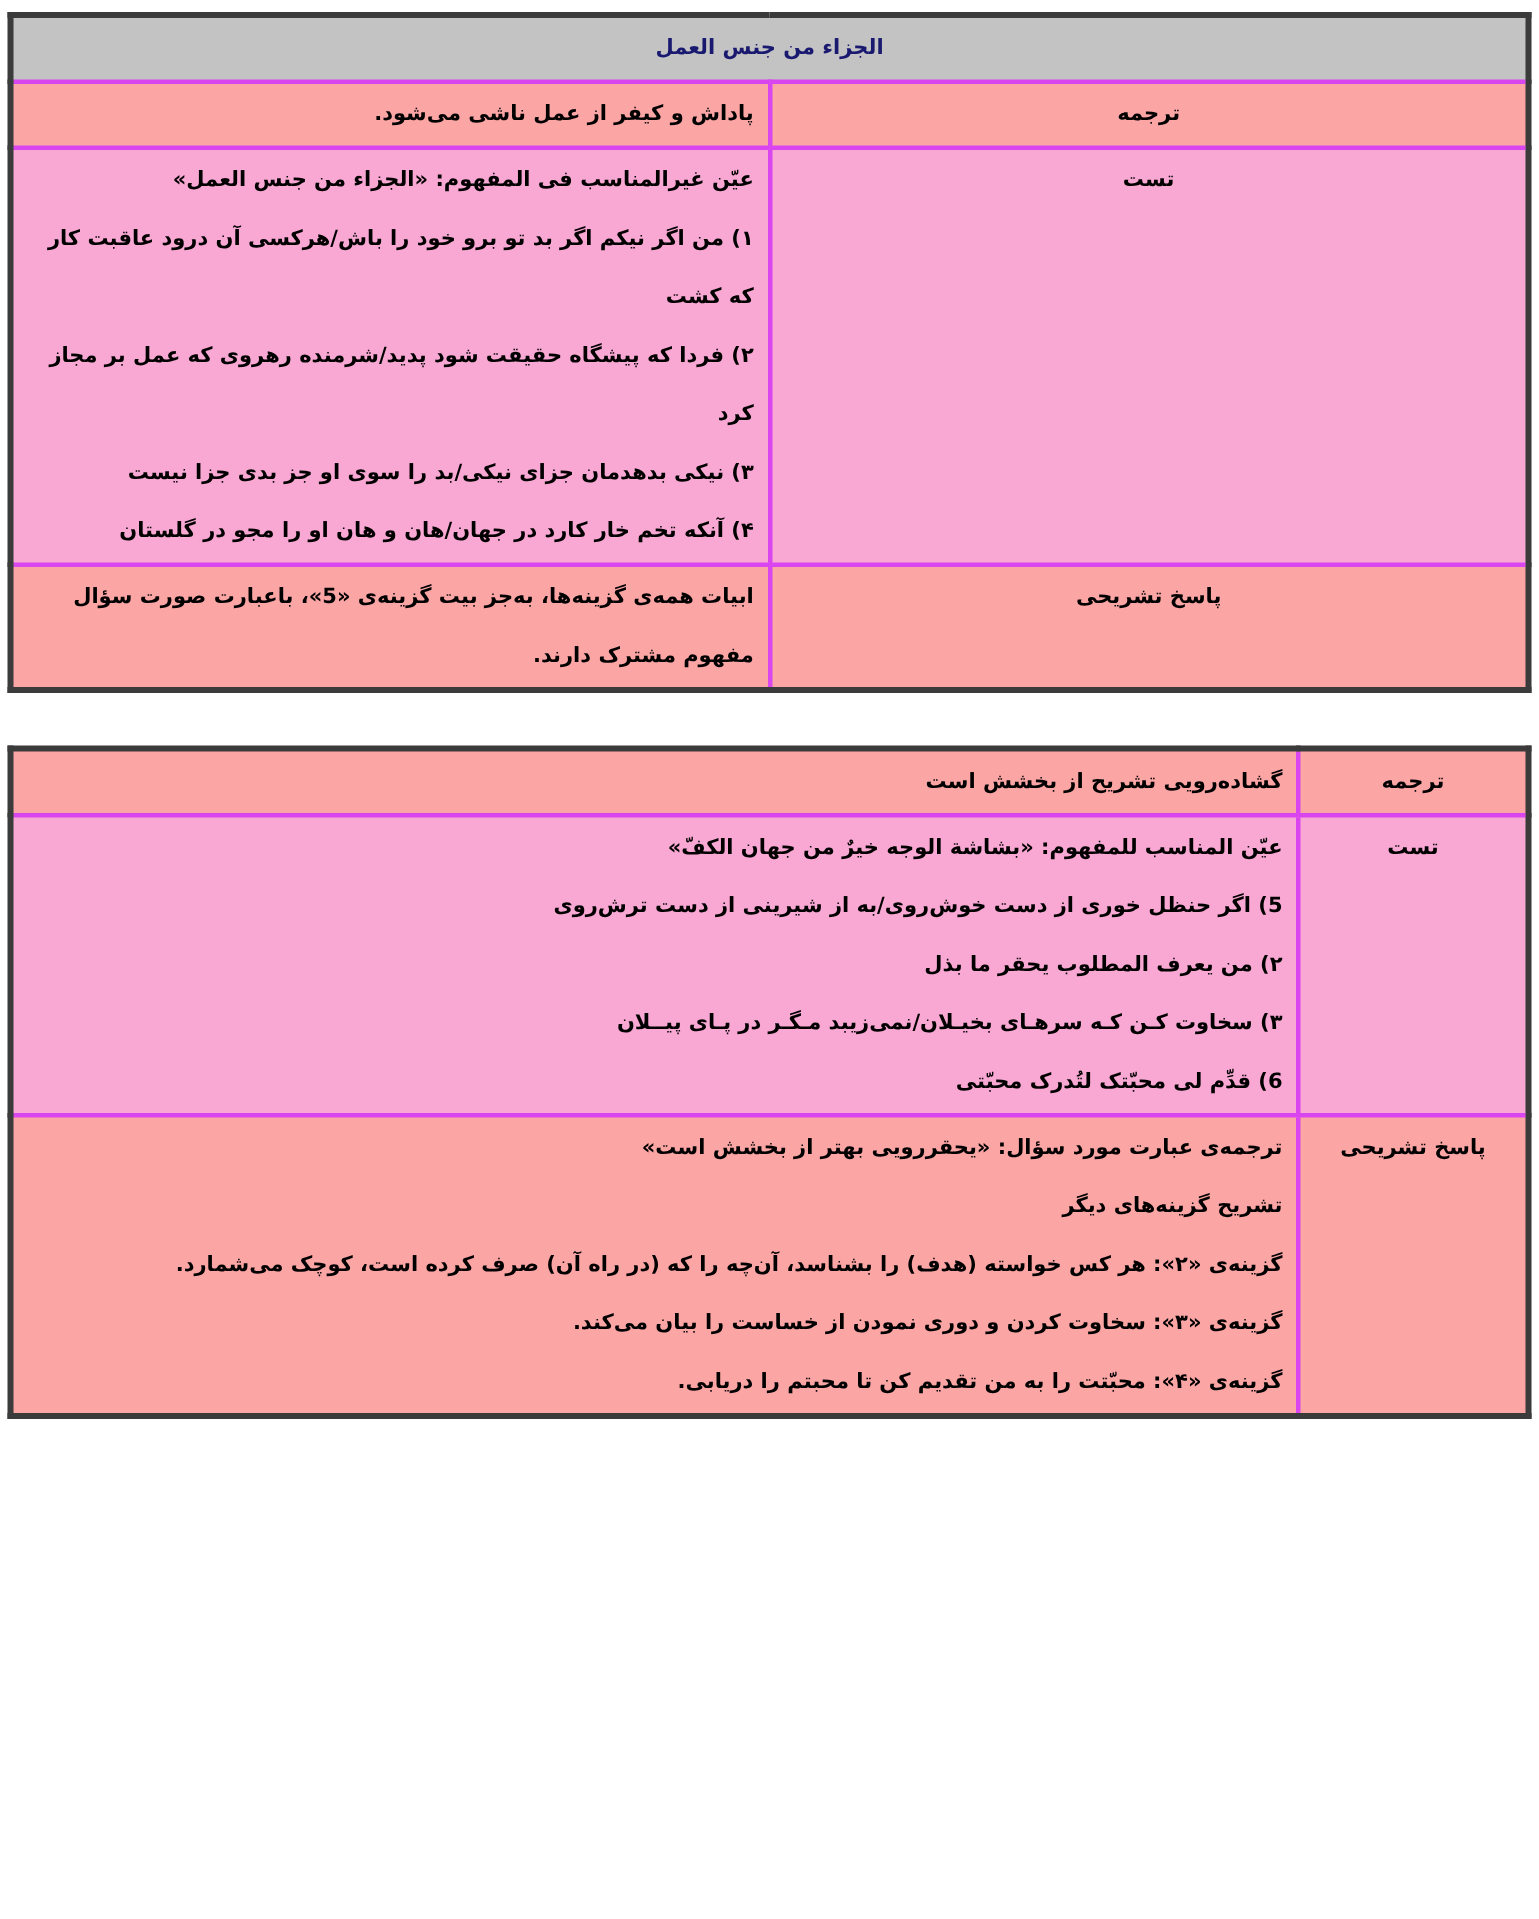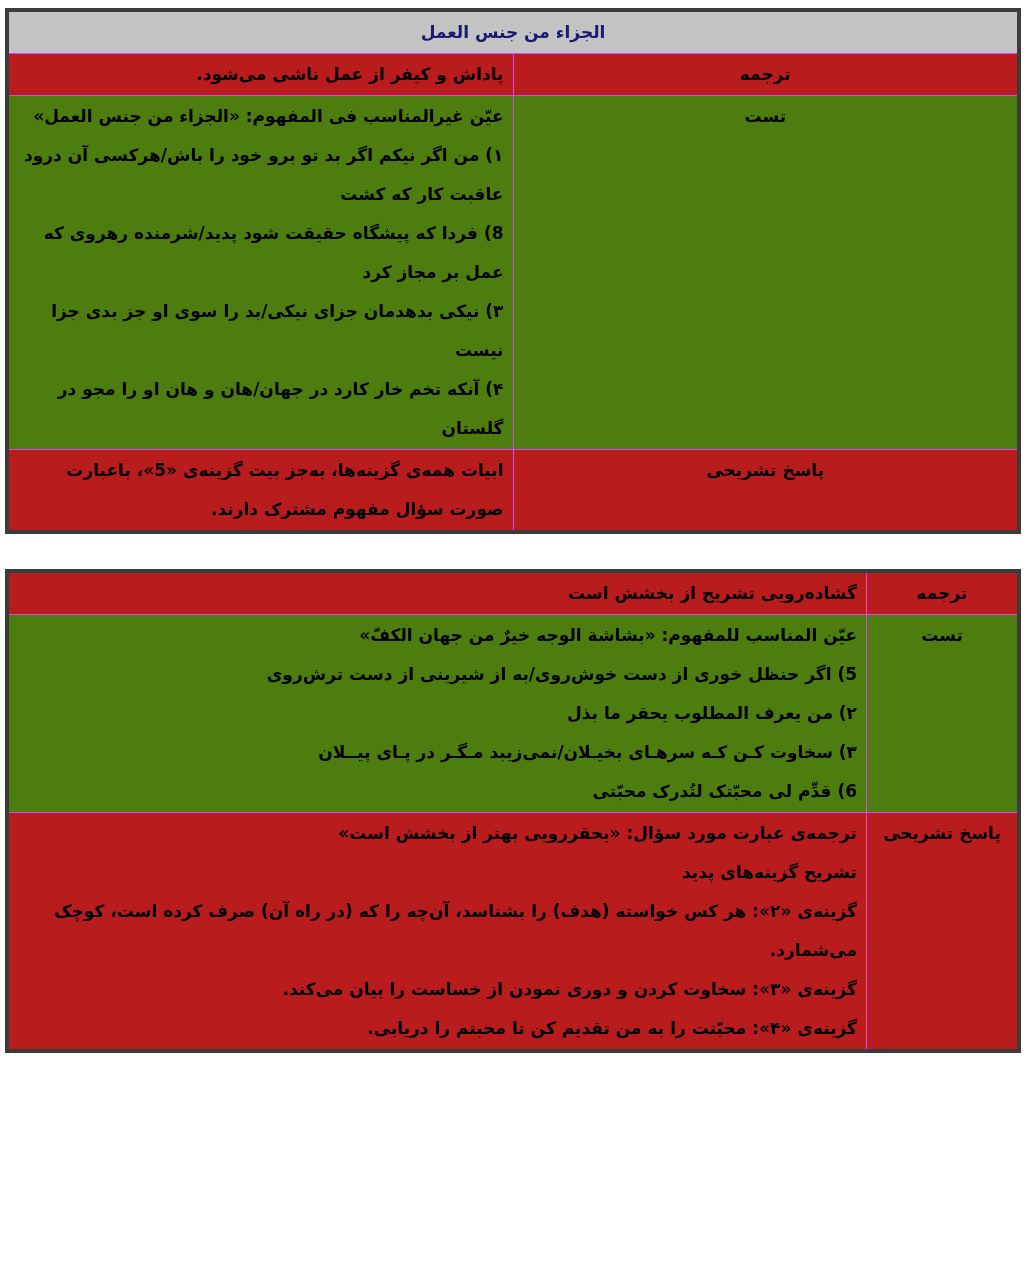--- a/index.html
+++ b/index.html
@@ -18,33 +18,33 @@
   }
   table.card {
     border-collapse: collapse;
     width: 1016px;
     table-layout: fixed;
     border: 4px solid #3b3b3b;
     margin: 0 0 35px 0;
   }
   table.card:last-child { margin-bottom: 0; }
   td {
-    border: 1px solid #d946ef;
+    border: 3px solid #d946ef;
     padding: 0;
     vertical-align: top;
-    font-size: 17px;
+    font-size: 14px;
   }
   .title-cell {
     background: #c3c3c3;
     color: #191970;
     text-align: center;
   }
   .label-col { width: 150px; }
-  .dark-row td  { background: #b91c1c; }
-  .light-row td { background: #4d7c0f; }
+  .dark-row td  { background: #fca5a5; }
+  .light-row td { background: #f9a8d4; }
   .label-cell { text-align: center; }
   .content-cell {
     text-align: right;
     padding: 1px 9px 1px 6px;
   }
   .line { line-height: 39px; }
   .label-cell .line { line-height: 41px; }
   .title-cell .line { line-height: 41px; }
 </style>
 </head>
@@ -67,21 +67,21 @@
         <div class="line">پاداش و کیفر از عمل ناشی می‌شود.</div>
       </td>
     </tr>
     <tr class="light-row">
       <td class="label-cell label-col">
         <div class="line">تست</div>
       </td>
       <td class="content-cell">
         <div class="line">عیّن غیرالمناسب فی المفهوم: «الجزاء من جنس العمل»</div>
         <div class="line">۱) من اگر نیکم اگر بد تو برو خود را باش/هرکسی آن درود عاقبت کار که کشت</div>
-        <div class="line">8) فردا که پیشگاه حقیقت شود پدید/شرمنده رهروی که عمل بر مجاز کرد</div>
+        <div class="line">۲) فردا که پیشگاه حقیقت شود پدید/شرمنده رهروی که عمل بر مجاز کرد</div>
         <div class="line">۳) نیکی بدهدمان جزای نیکی/بد را سوی او جز بدی جزا نیست</div>
         <div class="line">۴) آنکه تخم خار کارد در جهان/هان و هان او را مجو در گلستان</div>
       </td>
     </tr>
     <tr class="dark-row">
       <td class="label-cell label-col">
         <div class="line">پاسخ تشریحی</div>
       </td>
       <td class="content-cell">
         <div class="line">ابیات همه‌ی گزینه‌ها، به‌جز بیت گزینه‌ی «5»، باعبارت صورت سؤال مفهوم مشترک دارند.</div>
@@ -111,21 +111,21 @@
         <div class="line">۳) سخاوت کـن کـه سرهـای بخیـلان/نمی‌زیبد مـگـر در پـای پیــلان</div>
         <div class="line">6) قدِّم لی محبّتک لتُدرک محبّتی</div>
       </td>
     </tr>
     <tr class="dark-row">
       <td class="label-cell label-col">
         <div class="line">پاسخ تشریحی</div>
       </td>
       <td class="content-cell">
         <div class="line">ترجمه‌ی عبارت مورد سؤال: «یحقر‌رویی بهتر از بخشش است»</div>
-        <div class="line">تشریح گزینه‌های پدید</div>
+        <div class="line">تشریح گزینه‌های دیگر</div>
         <div class="line">گزینه‌ی «۲»: هر کس خواسته (هدف) را بشناسد، آن‌چه را که (در راه آن) صرف کرده است، کوچک می‌شمارد.</div>
         <div class="line">گزینه‌ی «۳»: سخاوت کردن و دوری نمودن از خساست را بیان می‌کند.</div>
         <div class="line">گزینه‌ی «۴»: محبّتت را به من تقدیم کن تا محبتم را دریابی.</div>
       </td>
     </tr>
   </tbody>
     </table>
 
 </div>
 

